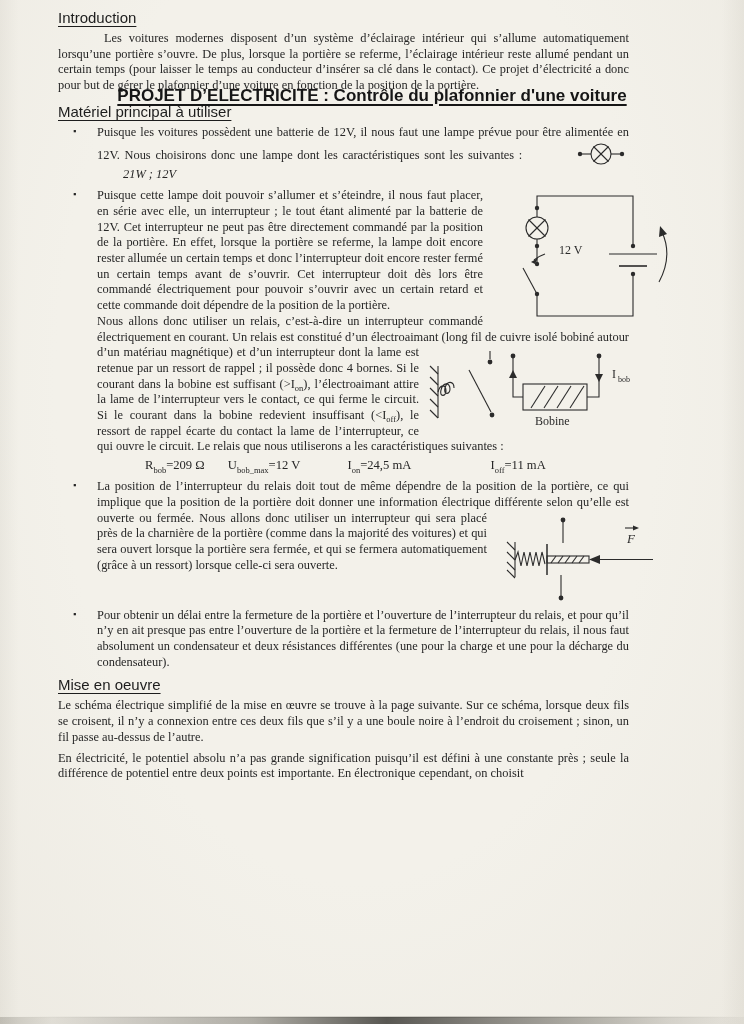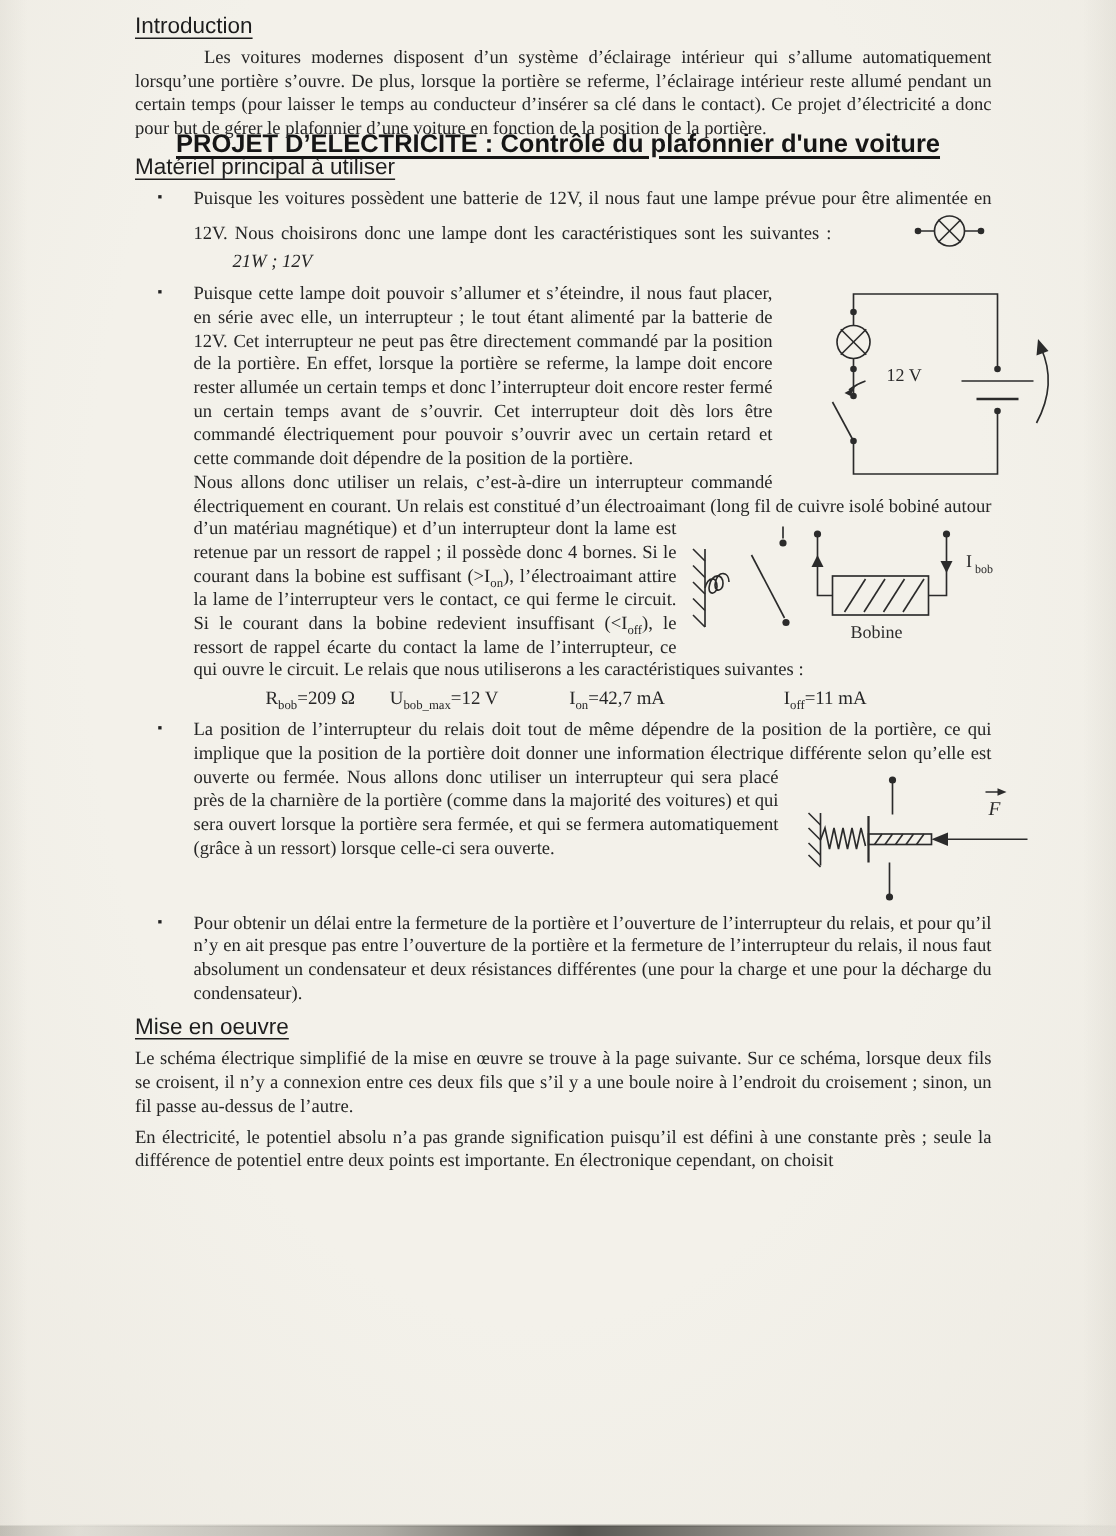--- a/index.html
+++ b/index.html
@@ -9,21 +9,21 @@
     width:744px;height:1024px;
     margin:0 auto;
     background:
       linear-gradient(to right, rgba(120,115,100,0.07), rgba(0,0,0,0) 2.5%, rgba(0,0,0,0) 97%, rgba(120,115,100,0.08)),
       radial-gradient(ellipse at 48% 38%, #f3f1ea 55%, #edeae2 100%);
     color:#262626;
     font-family:"Liberation Serif", serif;
     overflow:hidden;
   }
   .content{
-    position:absolute; left:90px; top:0; width:571px;
+    position:absolute; left:58px; top:0; width:571px;
   }
   h1{
     font-family:"Liberation Sans", sans-serif;
     font-size:17px; font-weight:bold; color:#161616;
     text-align:center; margin:86px 0 0 0;
     text-decoration:underline; text-underline-offset:3px; text-decoration-thickness:1.5px;
   }
   h2{
     font-family:"Liberation Sans", sans-serif;
     font-size:15px; font-weight:normal; color:#1d1d1d;
@@ -157,21 +157,21 @@
                 <circle cx="172" cy="10" r="2.4" fill="#2b2b2b" stroke="none"></circle>
                 <polygon points="172,36 168,28 176,28" fill="#2b2b2b" stroke="none"></polygon>
               </g>
               <text x="108" y="79" font-size="12">Bobine</text>
               <text x="185" y="32" font-size="12">I</text>
               <text x="191" y="36" font-size="8">bob</text>
             </svg><span><span>matériau magnétique) et d’un interrupteur dont la lame est retenue par un ressort de rappel ; il possède donc 4 bornes. Si le courant dans la bobine est suffisant (&gt;I</span><sub>on</sub><span>), l’électroaimant attire la lame de l’interrupteur vers le contact, ce qui ferme le circuit. Si le courant dans la bobine redevient insuffisant (&lt;I</span><sub>off</sub><span>), le ressort de rappel écarte du contact la lame de l’interrupteur, ce qui ouvre le circuit. Le relais que nous utiliserons a les caractéristiques suivantes :</span></span></p>
           <div class="specs">
             <span class="spec-item"><span>R</span><sub>bob</sub><span>=209 Ω</span></span>
             <span class="spec-item"><span>U</span><sub>bob_max</sub><span>=12 V</span></span>
-            <span class="spec-item"><span>I</span><sub>on</sub><span>=42,7 mA</span></span>
+            <span class="spec-item"><span>I</span><sub>on</sub><span>=24,5 mA</span></span>
             <span class="spec-item"><span>I</span><sub>off</sub><span>=11 mA</span></span>
           </div>
         </li>
 
         <li class="clear">
           <p><span>La position de l’interrupteur du relais doit tout de même dépendre de la position de la portière, ce qui implique que la position de la portière doit donner une information électrique différente </span><svg class="fig fig-door" width="172" height="96" viewBox="0 0 172 96">
               <g stroke="#2b2b2b" stroke-width="1.1" fill="none">
                 <circle cx="62" cy="8" r="2.4" fill="#2b2b2b" stroke="none"></circle>
                 <line x1="62" y1="10" x2="62" y2="31"></line>
                 <line x1="60" y1="63" x2="60" y2="84"></line>

